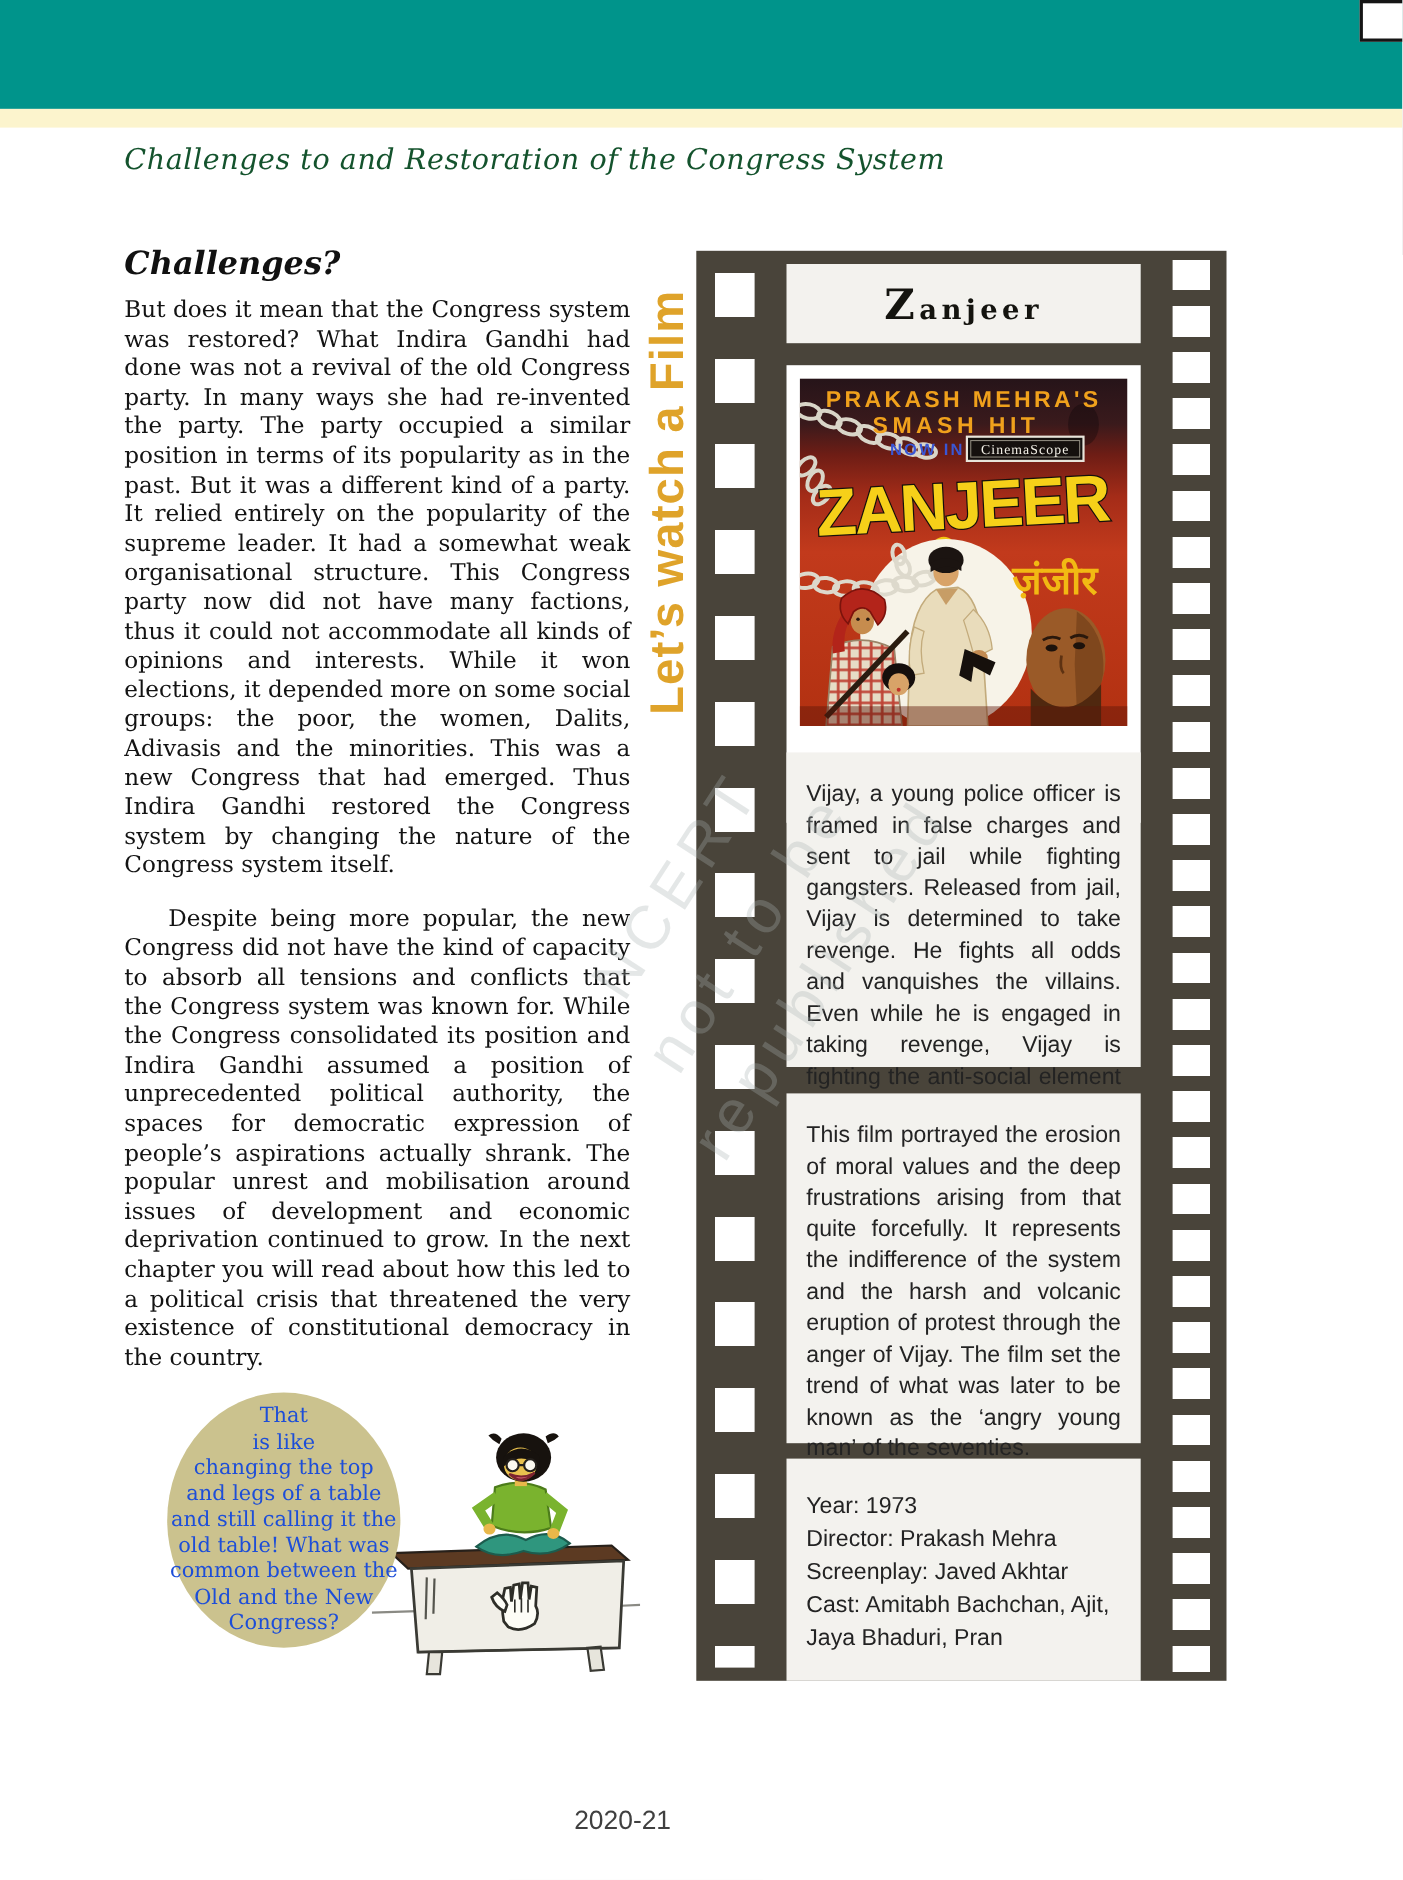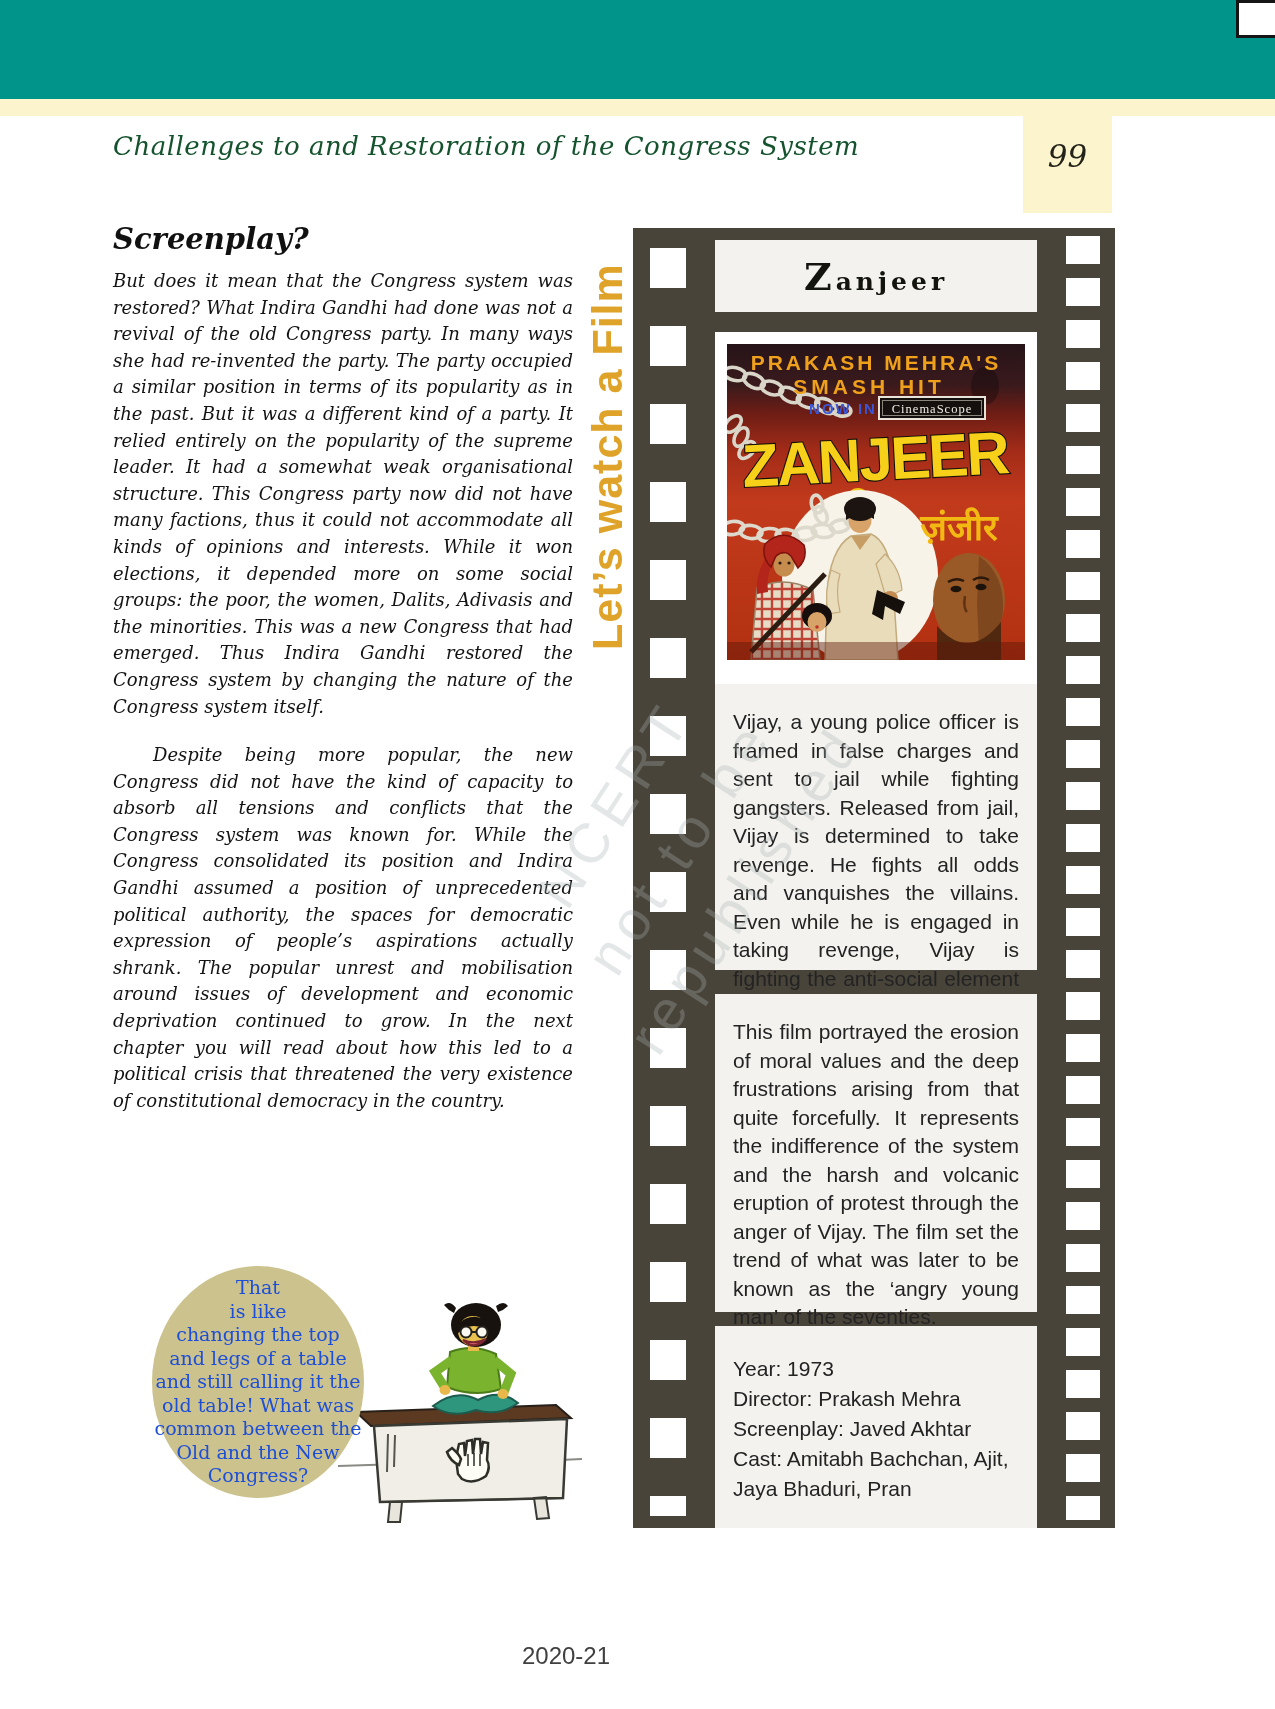--- a/index.html
+++ b/index.html
@@ -14,21 +14,21 @@
   .cream-band{left:0;top:99px;width:1275px;height:17px;background:#fcf4cd;}
   .page-tab{left:1023px;top:99px;width:89px;height:114px;background:#fcf4cd;
             display:flex;align-items:center;justify-content:center;}
   .page-num{font-style:italic;font-size:31px;color:#23231a;}
   .running-title{left:113px;top:131px;width:760px;font-style:italic;font-size:26px;
                  color:#14532d;letter-spacing:.5px;}
 
   
   .article{left:113px;top:222px;width:460px;color:#131313;}
   .article h2{margin:0 0 12px 0;font-size:29px;font-style:italic;font-weight:bold;color:#111;}
-  .article p{margin:0;font-size:18px;line-height:26.6px;text-align:justify;font-style:italic;}
+  .article p{margin:0;font-size:21px;line-height:26.6px;text-align:justify;}
   .article p.p2{margin-top:22px;text-indent:40px;}
 
   
   .watermark{left:350px;top:730px;width:660px;transform:rotate(-57deg);
              transform-origin:center;font-family:"Liberation Sans",sans-serif;
              font-size:56px;letter-spacing:8px;color:#a9b2b2;opacity:.30;
              white-space:pre-line;text-align:center;line-height:78px;pointer-events:none;z-index:6;}
 
   
   .bubble{left:152px;top:1266px;width:212px;height:232px;border-radius:50%;
@@ -65,28 +65,25 @@
 </style>
 </head>
 <body>
 
 <div class="page">
 
   <div class="abs teal-band"></div>
   <div class="abs corner-box"></div>
   <div class="abs cream-band"></div>
 
-  <div class="abs page-tab">
-    <span class="page-num">99</span>
-  </div>
 
   <div class="abs running-title">Challenges to and Restoration of the Congress System</div>
 
   <div class="abs article">
-    <h2>Screenplay?</h2>
+    <h2>Challenges?</h2>
     <p>But does it mean that the Congress system was restored? What Indira Gandhi had done was not a revival of the old Congress party. In many ways she had re-invented the party. The party occupied a similar position in terms of its popularity as in the past. But it was a different kind of a party. It relied entirely on the popularity of the supreme leader. It had a somewhat weak organisational structure. This Congress party now did not have many factions, thus it could not accommodate all kinds of opinions and interests.  While it won elections, it depended more on some social groups: the poor, the women, Dalits, Adivasis and the minorities. This was a new Congress that had emerged. Thus Indira Gandhi restored the Congress system by changing the nature of the Congress system itself.</p>
     <p class="p2">Despite being more popular, the new Congress did not have the kind of capacity to absorb all tensions and conflicts that the Congress system was known for. While the Congress consolidated its position and Indira Gandhi assumed a position of unprecedented political authority, the spaces for democratic expression of people’s aspirations actually shrank. The popular unrest and mobilisation around issues of development and economic deprivation continued to grow. In the next chapter you will read about how this led to a political crisis that threatened the very existence of constitutional democracy in the country.</p>
   </div>
 
   <div class="abs watermark">NCERT
 not to be republished</div>
 
   <div class="abs bubble">
     <div class="bubble-text">That
 is like

